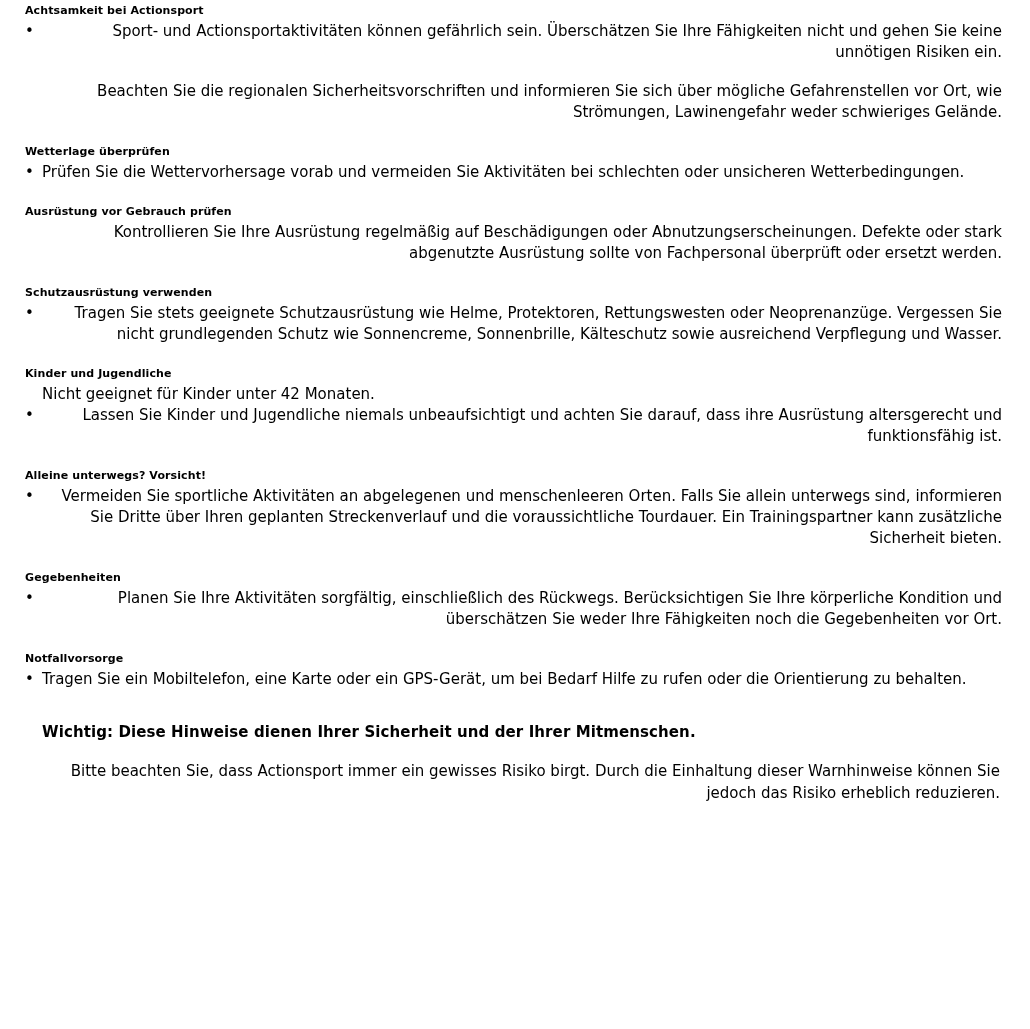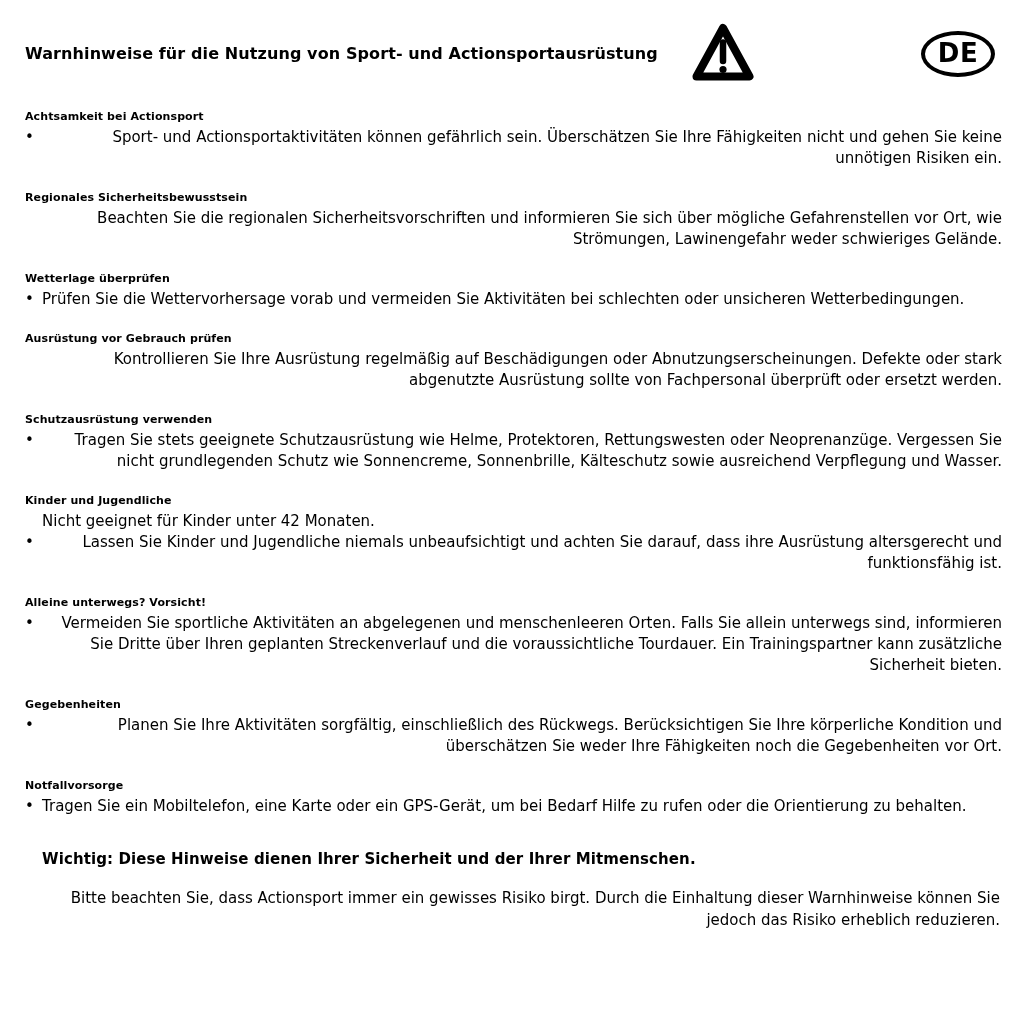--- a/index.html
+++ b/index.html
@@ -106,46 +106,32 @@
     line-height: 22px;
     max-width: 975px;
     text-align: right;
   }
 </style>
 </head>
 <body>
 
 <div class="page">
 
-  <div class="header">
-    <h1 class="title">Warnhinweise für die Nutzung von Sport- und Actionsportausrüstung</h1>
-
-    <svg class="warning-triangle" width="64" height="62" viewBox="0 0 64 62" aria-hidden="true">
-      <path d="M32 6 L58.5 54.5 L5.5 54.5 Z" fill="none" stroke="#000000" stroke-width="8" stroke-linejoin="round"></path>
-      <path d="M32 20.5 L32 39" stroke="#000000" stroke-width="6.5" stroke-linecap="round"></path>
-      <circle cx="32" cy="47.5" r="3.6" fill="#000000"></circle>
-    </svg>
-
-    <div class="de-badge">
-      <span>DE</span>
-    </div>
-  </div>
 
   <div id="sections">
   <section class="section">
     <h2 class="section-heading">Achtsamkeit bei Actionsport</h2>
 
   <div class="item bulleted">
     <span class="bullet">•</span>
     <span class="item-text">Sport- und Actionsportaktivitäten können gefährlich sein. Überschätzen Sie Ihre Fähigkeiten nicht und gehen Sie keine unnötigen Risiken ein.</span>
   </div>
 </section>
 
   <section class="section">
-    <h2 class="section-heading">Regionales Sicherheitsbewusstsein</h2>
 
   <div class="item plain">
     <span class="item-text">Beachten Sie die regionalen Sicherheitsvorschriften und informieren Sie sich über mögliche Gefahrenstellen vor Ort, wie Strömungen, Lawinengefahr weder schwieriges Gelände.</span>
   </div>
 </section>
 
   <section class="section">
     <h2 class="section-heading">Wetterlage überprüfen</h2>
 
   <div class="item bulleted">

